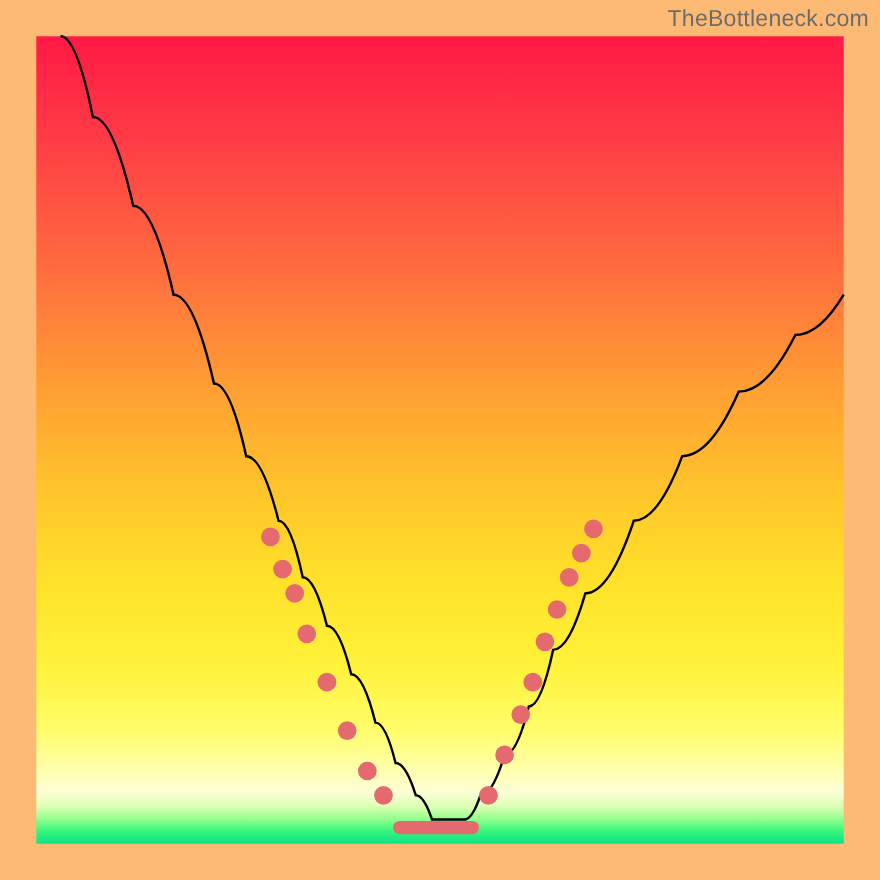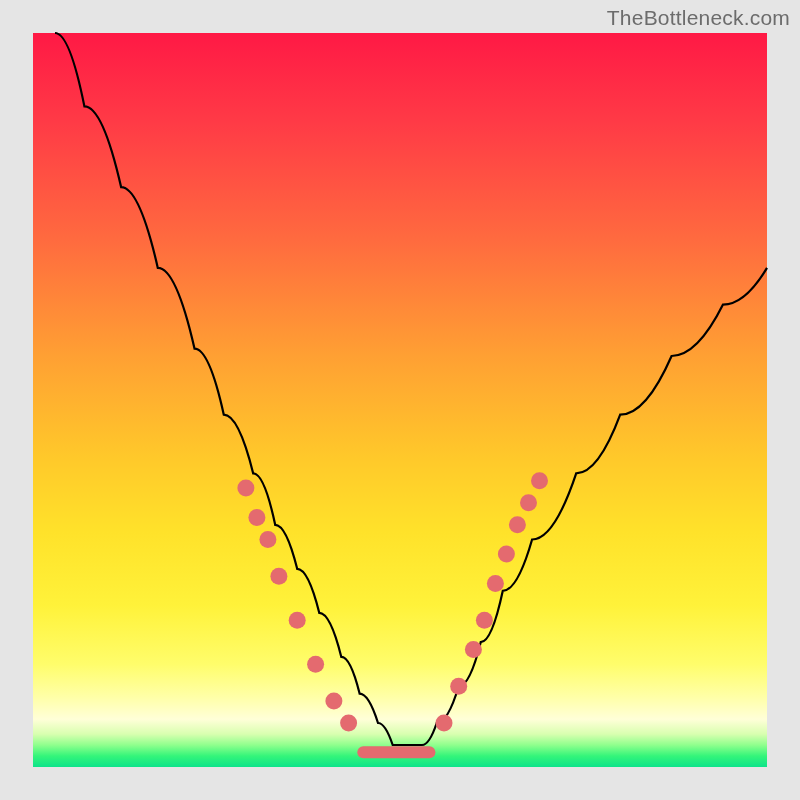--- a/index.html
+++ b/index.html
@@ -10,21 +10,21 @@
     background: #000;
     font-family: Arial, Helvetica, sans-serif;
     overflow: hidden;
   }
   .frame {
     position: absolute;
     left: 0;
     top: 0;
     width: 800px;
     height: 800px;
-    background: #e5e5e5;
+    background: #fdba74;
   }
   .plot {
     position: absolute;
     left: 33px;
     top: 33px;
     width: 734px;
     height: 734px;
     
     background: linear-gradient(
       to bottom,

